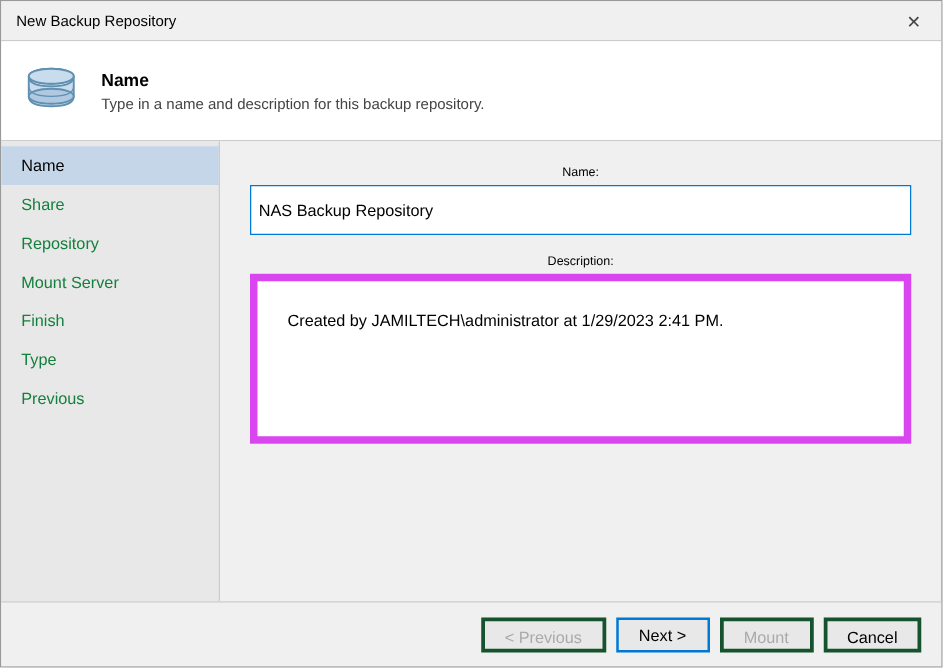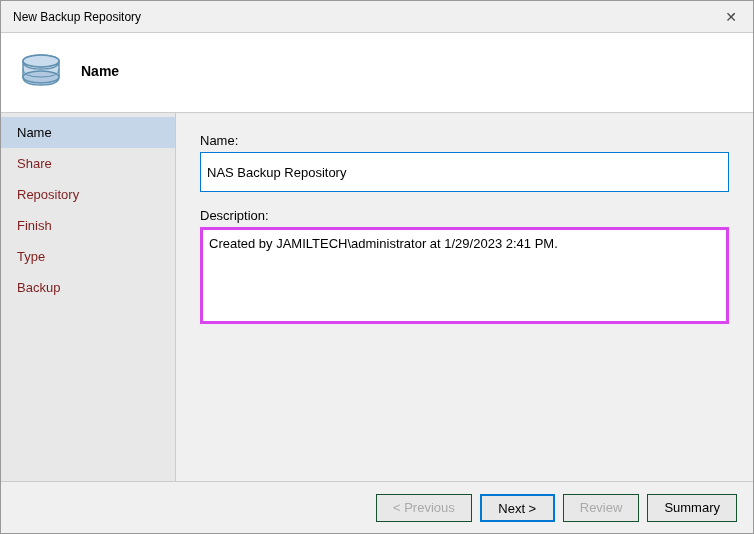--- a/index.html
+++ b/index.html
@@ -77,76 +77,77 @@
     }
     .sidebar {
       width: 175px;
       background: #e8e8e8;
       border-right: 1px solid #ccc;
       padding: 4px 0;
     }
     .sidebar-item {
       padding: 8px 16px;
       font-size: 13px;
-      color: #7f1d1d;
+      color: #15803d;
       cursor: pointer;
     }
     .sidebar-item.active {
       background: #c5d6e8;
       color: #000;
       font-weight: normal;
     }
     .main-content {
       flex: 1;
       background: #f0f0f0;
       padding: 20px 24px;
     }
     .field-group {
       margin-bottom: 16px;
     }
     .field-label {
-      font-size: 13px;
+      font-size: 10px;
       color: #000;
       margin-bottom: 4px;
       display: block;
+      text-align: center;
     }
     .text-input {
       width: 100%;
       padding: 19px 6px;
       border: 1px solid #0078d4;
       background: #fff;
       font-size: 13px;
       height: 26px;
       outline: none;
     }
     .text-area {
       width: 100%;
-      height: 97px;
-      padding: 6px;
-      border: 3px solid #d946ef;
+      height: 136px;
+      padding: 24px;
+      border: 6px solid #d946ef;
       background: #fff;
       font-size: 13px;
       resize: none;
       outline: none;
       font-family: inherit;
     }
     .dialog-footer {
       background: #f0f0f0;
       border-top: 1px solid #ccc;
       padding: 10px 16px;
       display: flex;
       justify-content: flex-end;
       gap: 8px;
       height: 52px;
       align-items: center;
     }
     .btn {
       padding: 5px 16px;
       font-size: 13px;
-      border: 1px solid #14532d;
+      border: 3px solid #14532d;
       background: #e8e8e8;
       cursor: pointer;
       min-width: 75px;
       height: 28px;
       font-family: inherit;
     }
     .btn-primary {
       border: 2px solid #0078d4;
       background: #e8e8e8;
     }
@@ -170,57 +171,61 @@
       <svg viewBox="0 0 48 48" xmlns="http://www.w3.org/2000/svg">
         <ellipse cx="24" cy="12" rx="18" ry="6" fill="#b0c8e0" stroke="#6090b0" stroke-width="1.5"></ellipse>
         <path d="M6 12 Q6 20 24 20 Q42 20 42 12 L42 28 Q42 36 24 36 Q6 36 6 28 Z" fill="#c8dced" stroke="#6090b0" stroke-width="1.5"></path>
         <ellipse cx="24" cy="28" rx="18" ry="6" fill="#b0c8e0" stroke="#6090b0" stroke-width="1.5"></ellipse>
         <path d="M6 20 Q6 28 24 28 Q42 28 42 20" fill="none" stroke="#6090b0" stroke-width="1"></path>
         <ellipse cx="24" cy="12" rx="18" ry="6" fill="#c8dced" stroke="#6090b0" stroke-width="1.5"></ellipse>
       </svg>
     </div>
     <div class="header-text">
       <h2>Name</h2>
+      <p>Type in a name and description for this backup repository.</p>
     </div>
   </div>
 
   <div class="dialog-body">
 
     <div class="sidebar">
       <div class="sidebar-item active">
         <span>Name</span>
       </div>
       <div class="sidebar-item">
         <span>Share</span>
       </div>
       <div class="sidebar-item">
         <span>Repository</span>
       </div>
       <div class="sidebar-item">
+        <span>Mount Server</span>
+      </div>
+      <div class="sidebar-item">
         <span>Finish</span>
       </div>
       <div class="sidebar-item">
         <span>Type</span>
       </div>
       <div class="sidebar-item">
-        <span>Backup</span>
+        <span>Previous</span>
       </div>
     </div>
 
     <div class="main-content">
       <div class="field-group">
         <label class="field-label">Name:</label>
         <input type="text" class="text-input" value="NAS Backup Repository" style="">
       </div>
       <div class="field-group">
         <label class="field-label">Description:</label>
         <textarea class="text-area" style="">Created by JAMILTECH\administrator at 1/29/2023 2:41 PM.</textarea>
       </div>
     </div>
   </div>
 
   <div class="dialog-footer">
     <button class="btn" disabled="">&lt; Previous</button>
     <button class="btn btn-primary">Next &gt;</button>
-    <button class="btn" disabled="">Review</button>
-    <button class="btn">Summary</button>
+    <button class="btn" disabled="">Mount</button>
+    <button class="btn">Cancel</button>
   </div>
 </div>
 
 </body></html>

